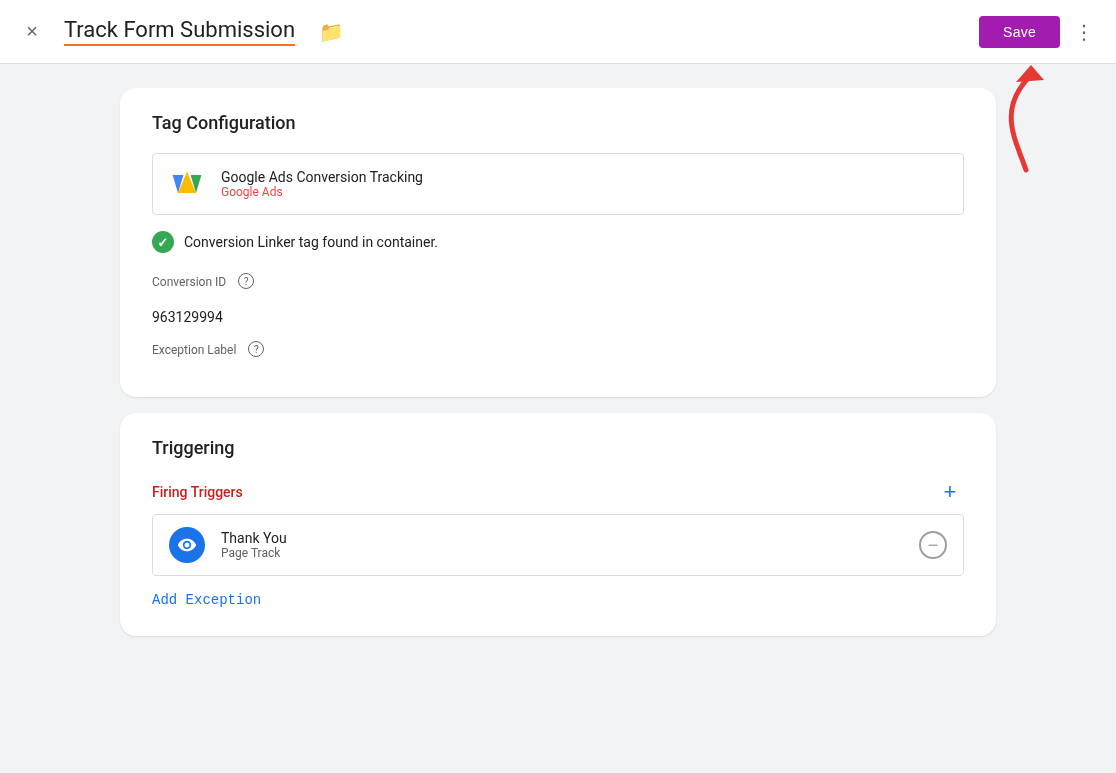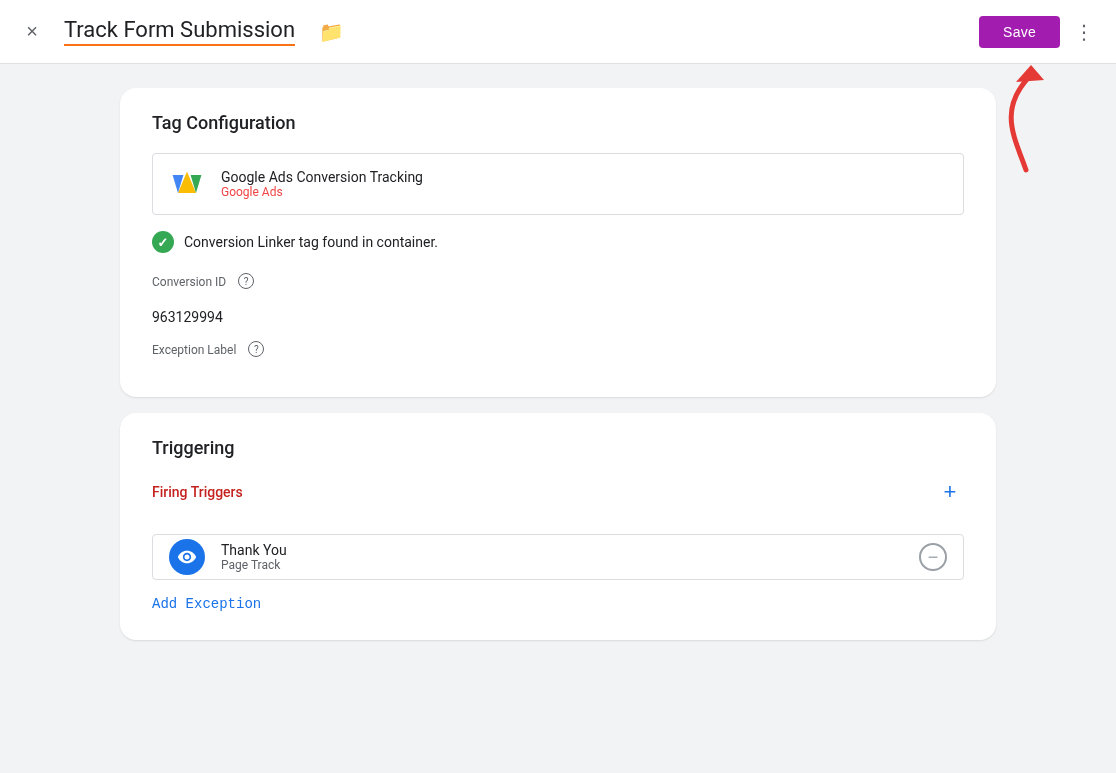--- a/index.html
+++ b/index.html
@@ -201,21 +201,21 @@
       font-size: 14px;
       color: #202124;
       margin-top: 20px;
     }
 
     
     .firing-triggers-row {
       display: flex;
       align-items: center;
       justify-content: space-between;
-      margin-bottom: 28px;
+      margin-bottom: 8px;
     }
     .firing-triggers-label {
       font-size: 14px;
       color: #c5221f;
       font-weight: 500;
     }
     .add-trigger-btn {
       width: 28px;
       height: 28px;
       display: flex;
@@ -225,21 +225,21 @@
       color: #1a73e8;
       font-size: 22px;
       border: none;
       background: transparent;
     }
 
     
     .trigger-item {
       border: 1px solid #dadce0;
       border-radius: 4px;
-      padding: 4px 16px;
+      padding: 12px 16px;
       display: flex;
       align-items: center;
       gap: 16px;
       margin-bottom: 12px;
     }
     .trigger-icon {
       width: 36px;
       height: 36px;
       border-radius: 50%;
       background: #1a73e8;

